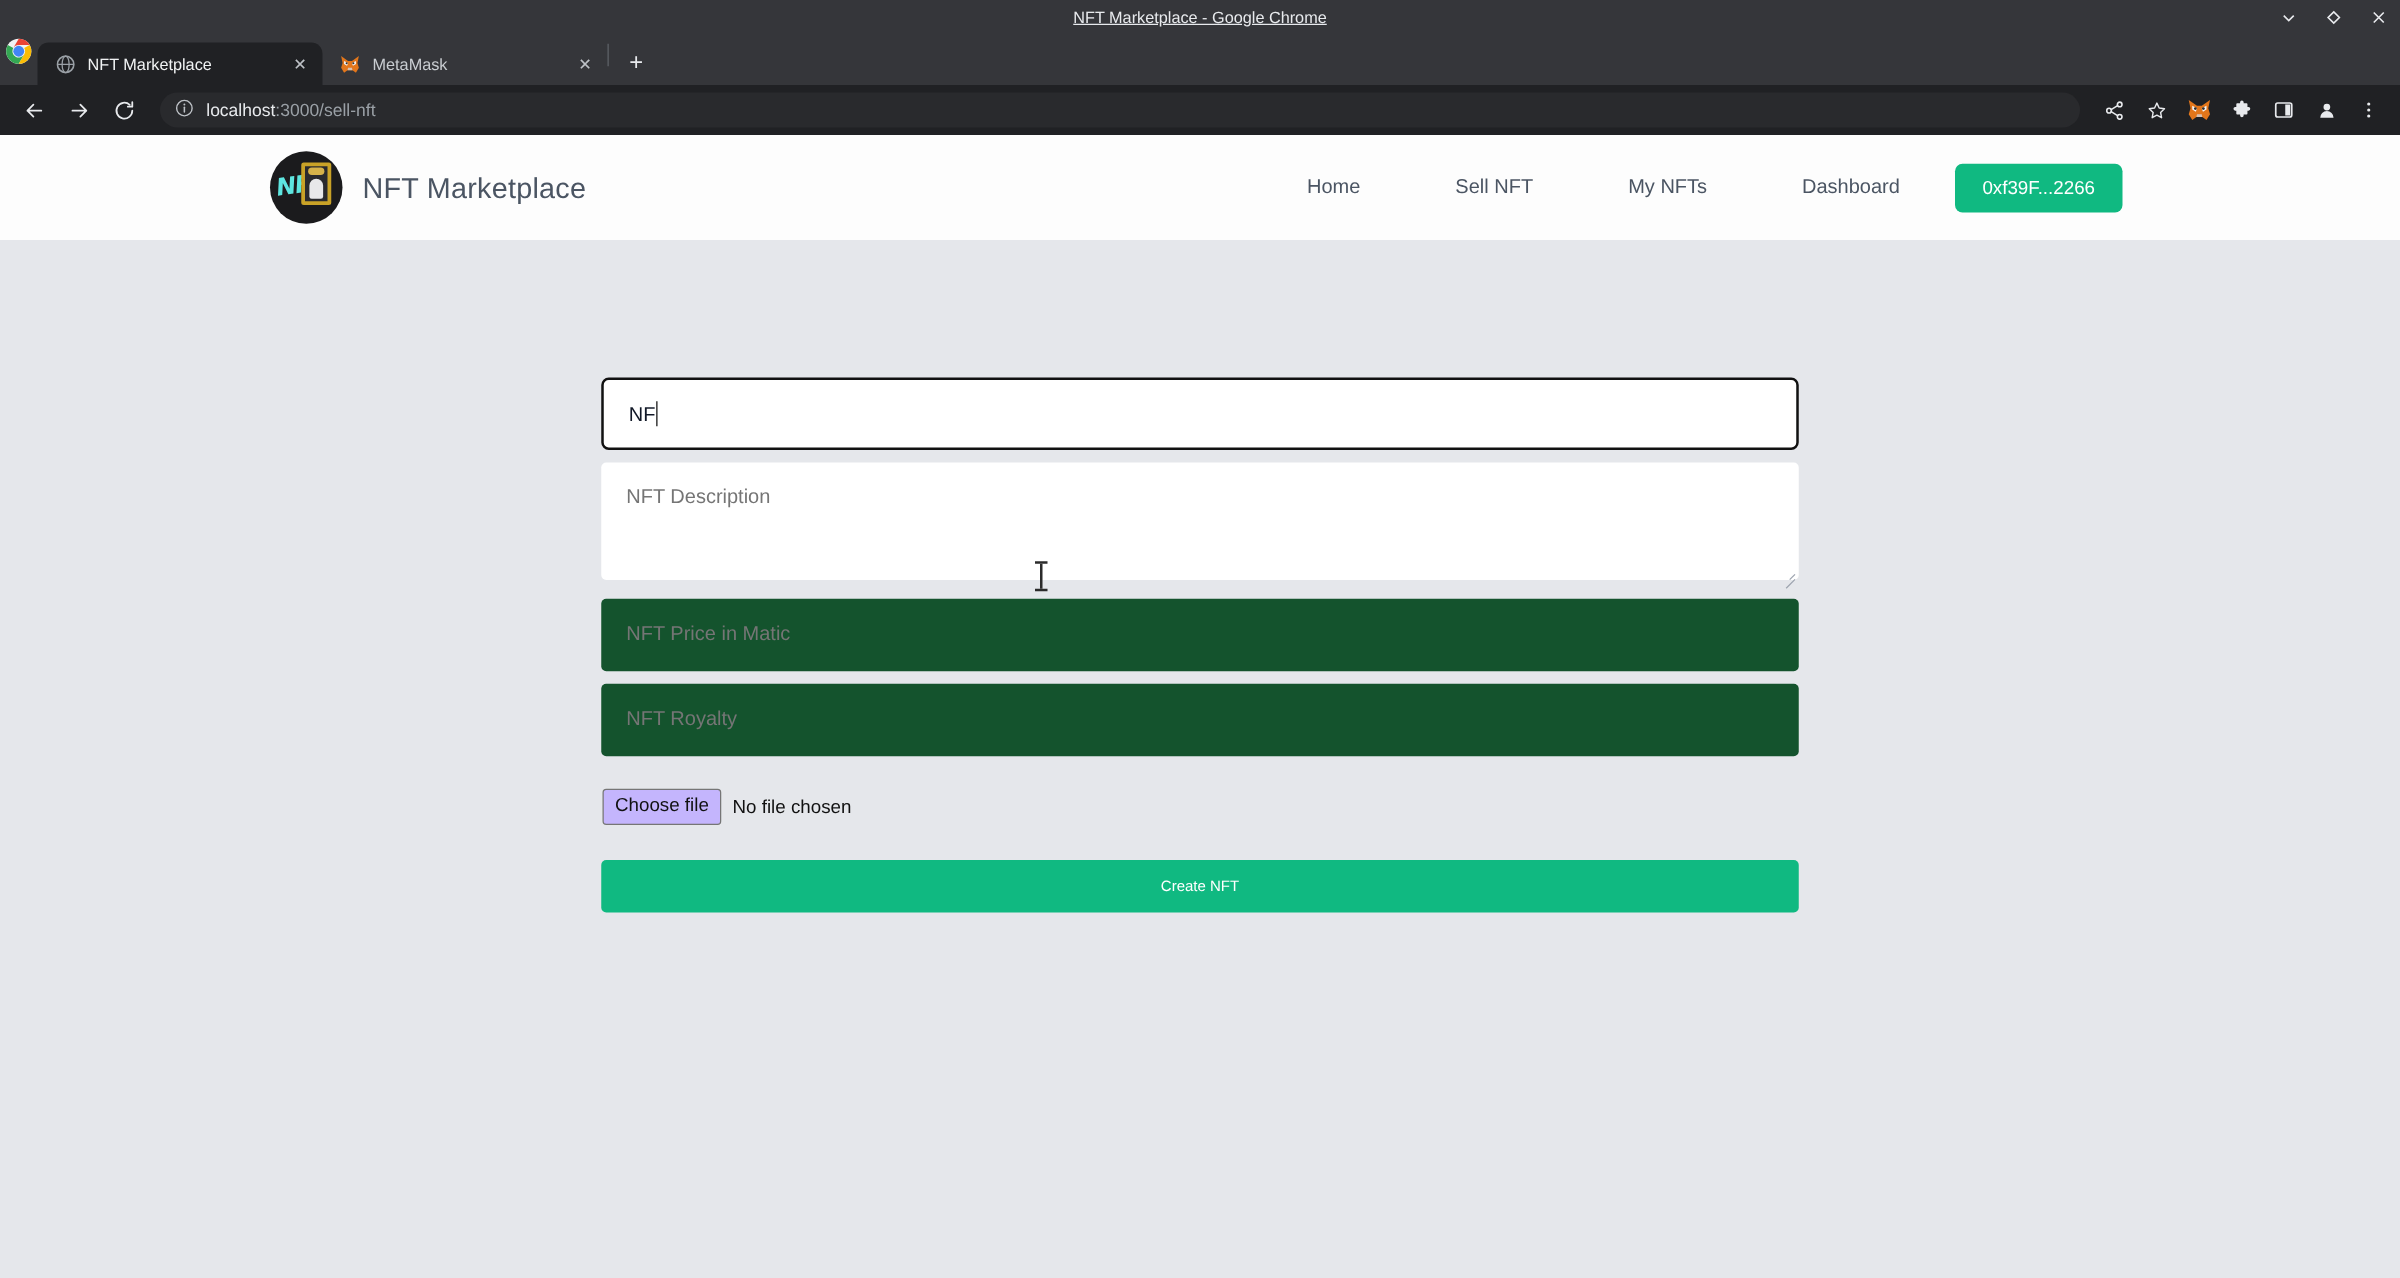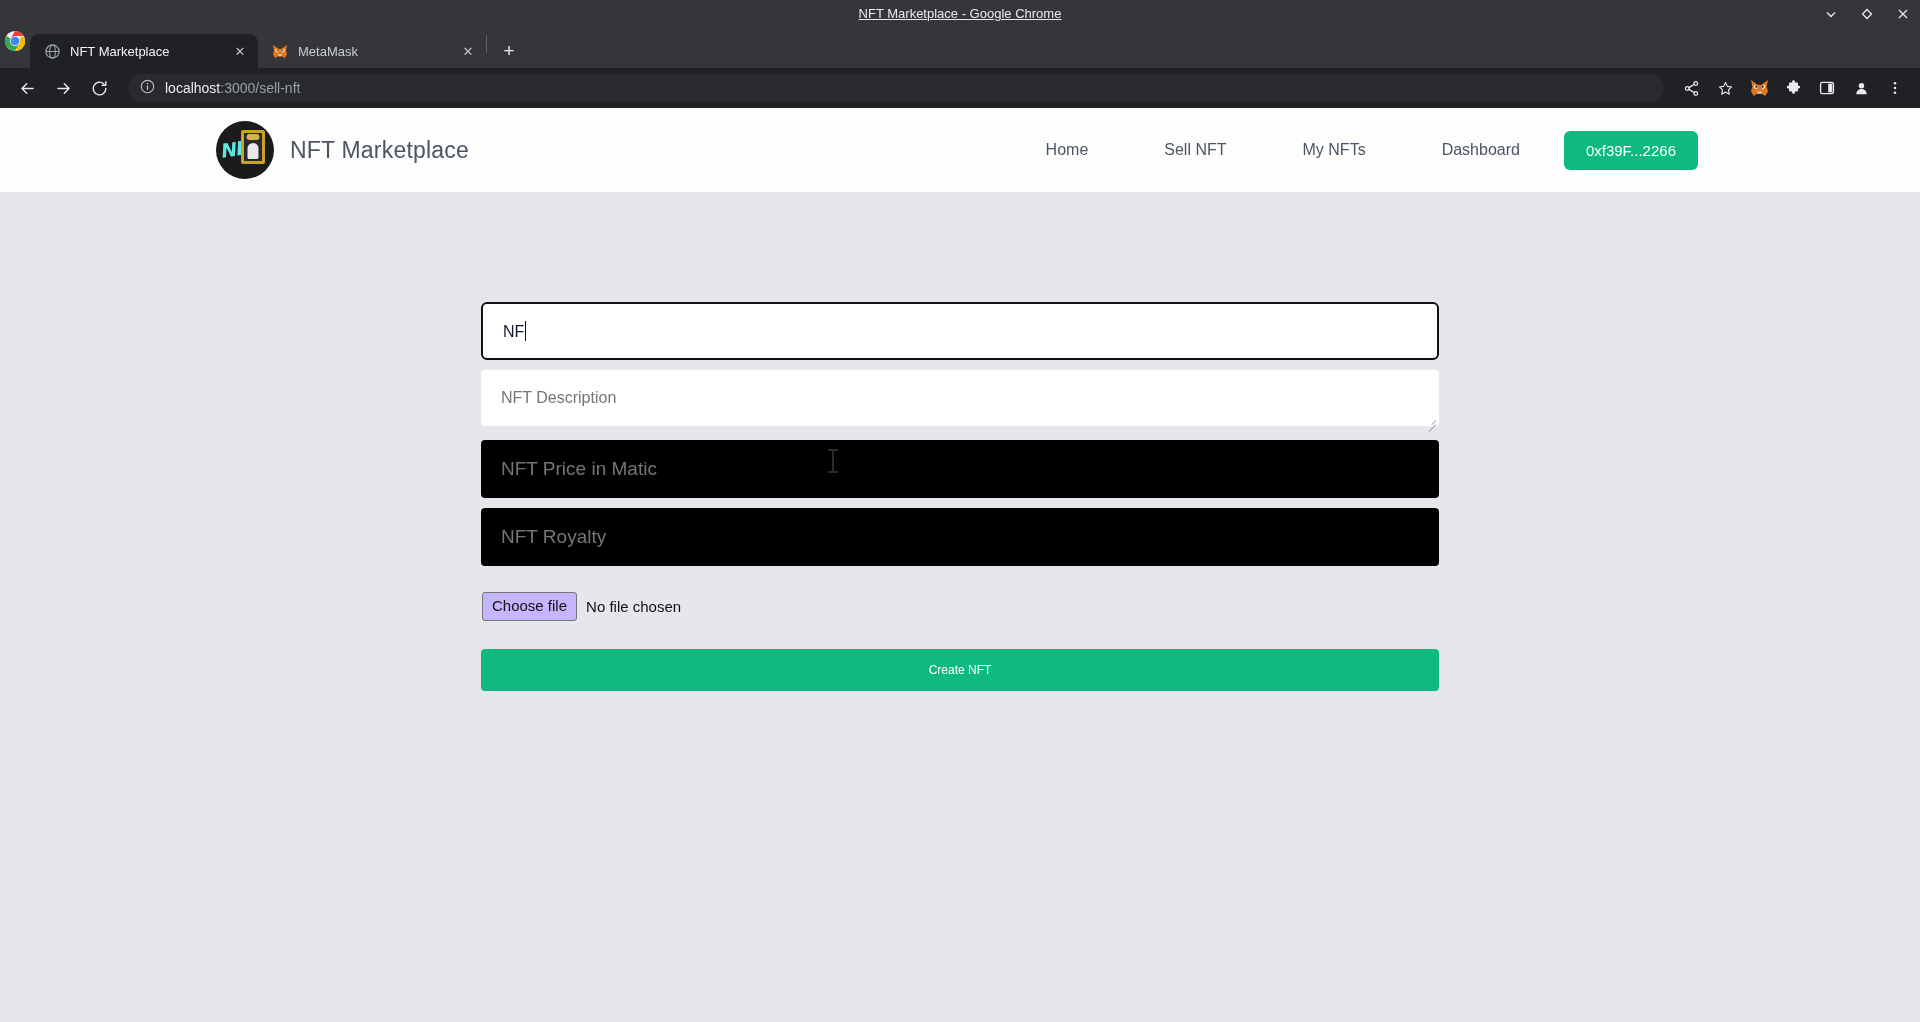--- a/index.html
+++ b/index.html
@@ -115,40 +115,40 @@
   }
   .caret-wrap { position: relative; display: inline-block; }
   .caret {
     display: inline-block; width: 1px; height: 20px; background: #111;
     vertical-align: -4px; margin-left: 1px;
   }
 
   .gap { height: 10px; }
 
   .field-desc {
-    height: 56px; background: #ffffff; border: none; border-radius: 4px;
+    height: 94px; background: #ffffff; border: none; border-radius: 4px;
     padding: 18px 20px 0 20px; font-size: 16px; color: #9ca3af;
     width: 100%; resize: none; outline: none; position: relative;
     font-family: "Liberation Sans", sans-serif; line-height: 1.2;
   }
   .desc-wrap { position: relative; }
   .resize-grip {
     position: absolute; right: 2px; bottom: 2px; width: 12px; height: 12px;
     pointer-events: none;
   }
   .resize-grip span {
     position: absolute; right: 1px; background: #9ca3af; height: 1px; transform: rotate(-45deg);
     transform-origin: right center;
   }
   .resize-grip span:nth-child(1) { bottom: 3px; width: 10px; }
   .resize-grip span:nth-child(2) { bottom: 7px; width: 6px; }
 
   .field-plain {
-    height: 58px; background: #000000; border: none; border-radius: 4px;
-    padding: 0 20px; font-size: 19px; color: #9ca3af; width: 100%;
+    height: 58px; background: #14532d; border: none; border-radius: 4px;
+    padding: 0 20px; font-size: 16px; color: #9ca3af; width: 100%;
     display: flex; align-items: center; outline: none;
     font-family: "Liberation Sans", sans-serif;
   }
 
   .file-row { margin-top: 26px; display: flex; align-items: center; gap: 0; padding-left: 1px; }
   .file-btn {
     background: #c4b5fd; border: 1px solid #767676; border-radius: 3px;
     padding: 4px 9px; font-size: 15px; color: #111; line-height: 1.25;
     font-family: "Liberation Sans", sans-serif;
   }

